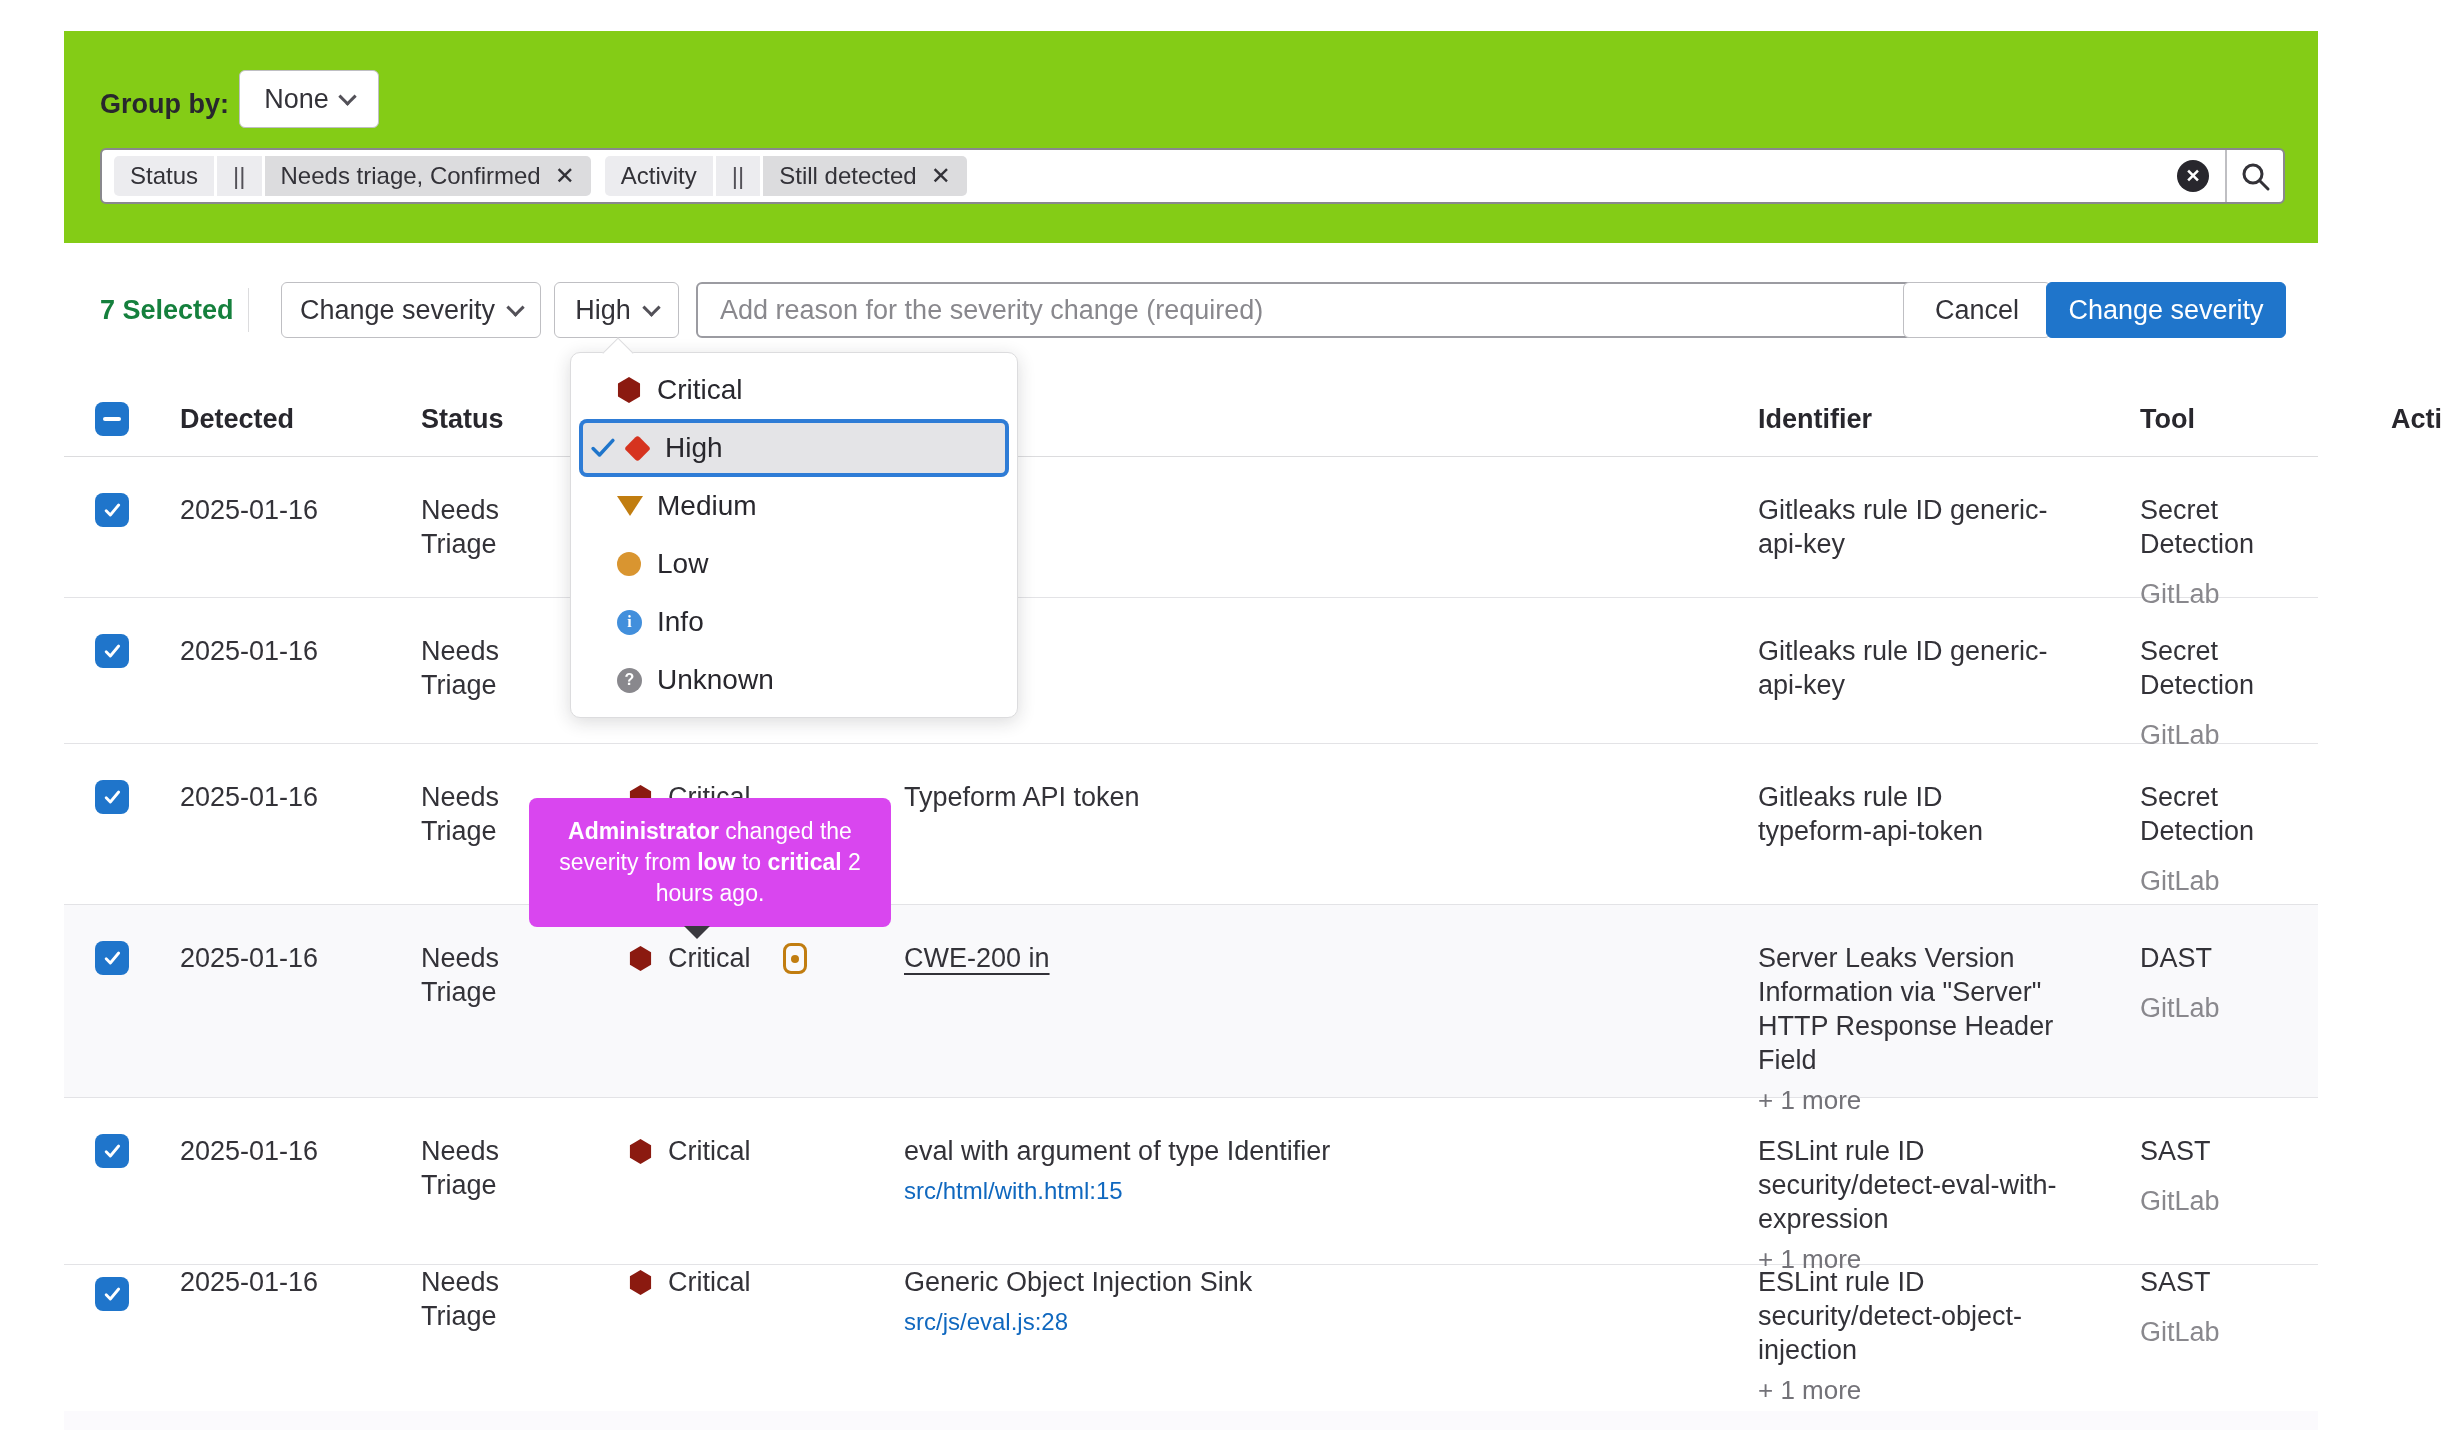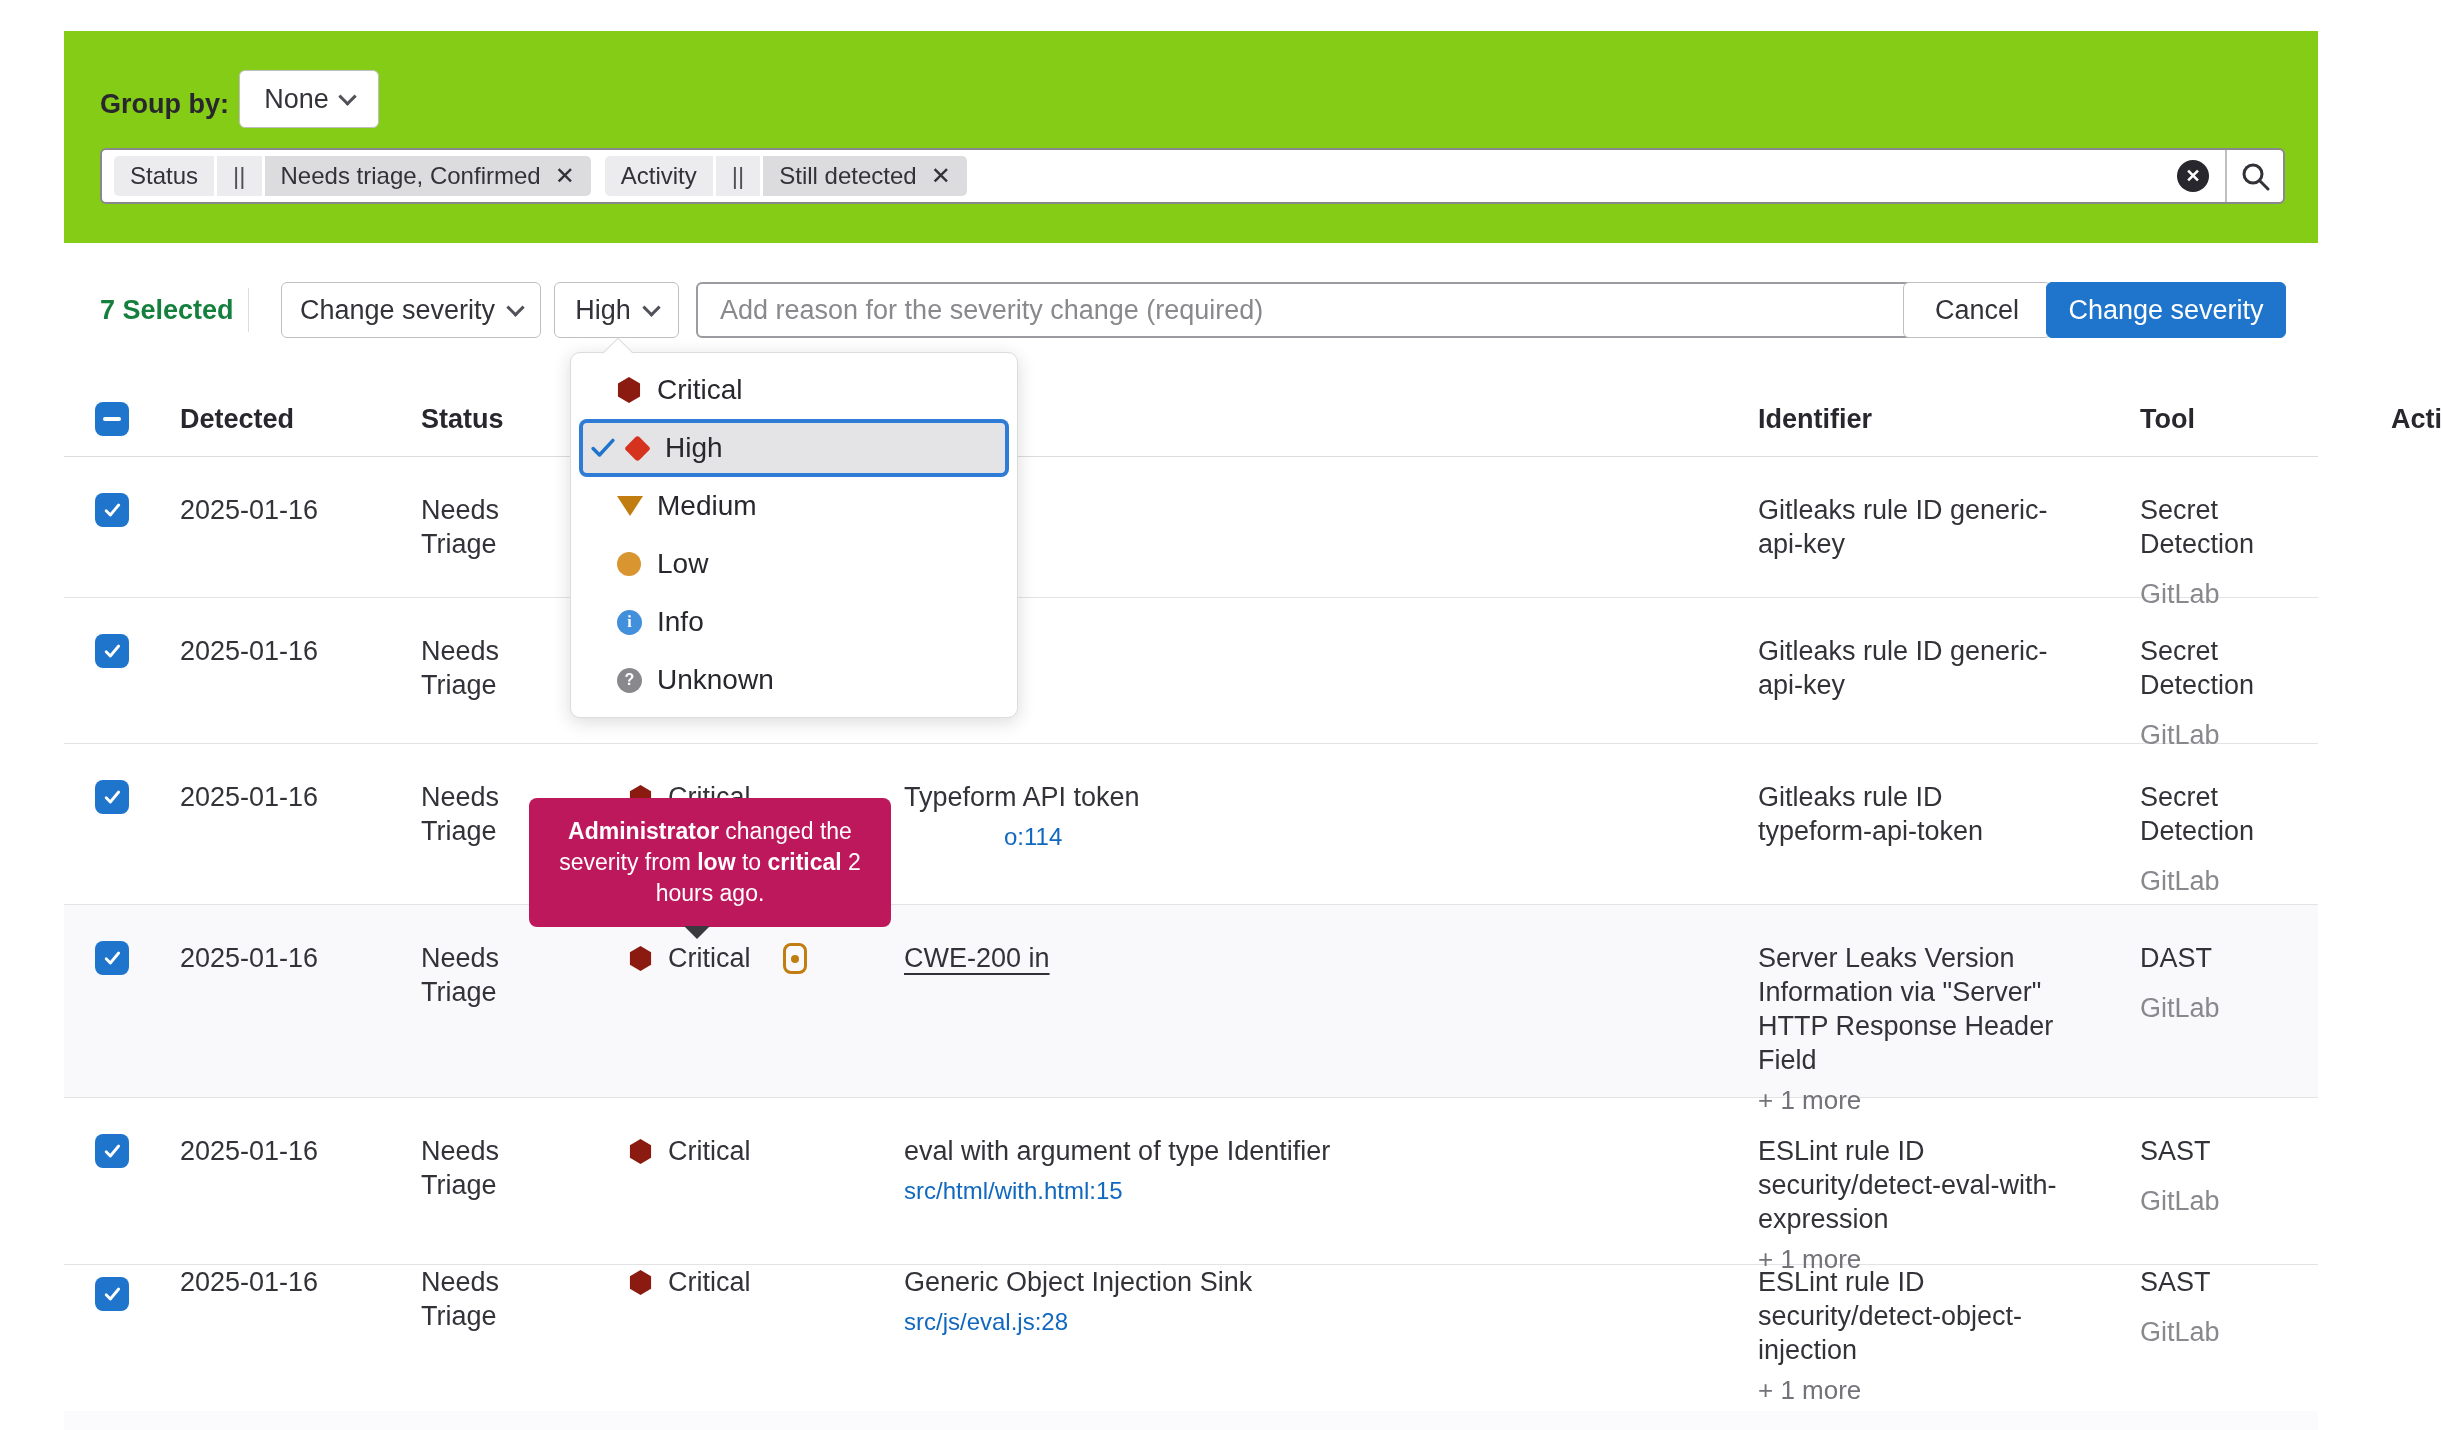--- a/index.html
+++ b/index.html
@@ -116,21 +116,21 @@
   .ic-diamond { width:19px; height:19px; background:#d6331f; transform:rotate(45deg); margin-left:3px; border-radius:3px; }
   .ic-tri { width:0; height:0; border-left:13px solid transparent; border-right:13px solid transparent; border-top:20px solid #c17d10; }
   .ic-dot { width:24px; height:24px; border-radius:50%; background:#d99530; }
   .ic-round { width:25px; height:25px; border-radius:50%; color:#fff; font-size:16px; font-weight:700;
     display:flex; align-items:center; justify-content:center; font-family:"Liberation Serif", serif; }
   .ic-info { background:#428fdc; }
   .ic-q { background:#89888d; font-family:"Liberation Sans", sans-serif; }
   
   .tooltip {
     position:absolute; left:529px; top:798px; width:362px; z-index:60;
-    background:#be185d; border-radius:8px; color:#fff; padding:18px 24px;
+    background:#d946ef; border-radius:8px; color:#fff; padding:18px 24px;
     font-size:23px; line-height:31px; text-align:center;
   }
   .tooltip .b { font-weight:700; }
   .tt-arrow {
     position:absolute; left:155px; bottom:-12px; width:0; height:0;
     border-left:13px solid transparent; border-right:13px solid transparent; border-top:13px solid #3a393f;
   }
   .act-icon { display:block; }
 </style>
 </head>
@@ -276,21 +276,20 @@
       <div class="cell">2025-01-16</div>
       <div class="cell">
           <div class="status-cell">Needs Triage</div>
         </div>
       <div class="cell sev-cell">
           <span class="sev-hex"></span>
           <span>Critical</span>
         </div>
       <div class="cell">
         <span class="desc-title">Typeform API token</span>
-        <a class="file-link partial-link">o:114</a>
       </div>
       <div class="cell ident-cell">
           <div class="idtext">Gitleaks rule ID typeform-api-token</div>
         </div>
       <div class="cell tool-cell">
           <div class="tname">Secret Detection</div>
           <div class="vendor">GitLab</div>
         </div>
       <div class="cell act-cell"></div>
     </div>

